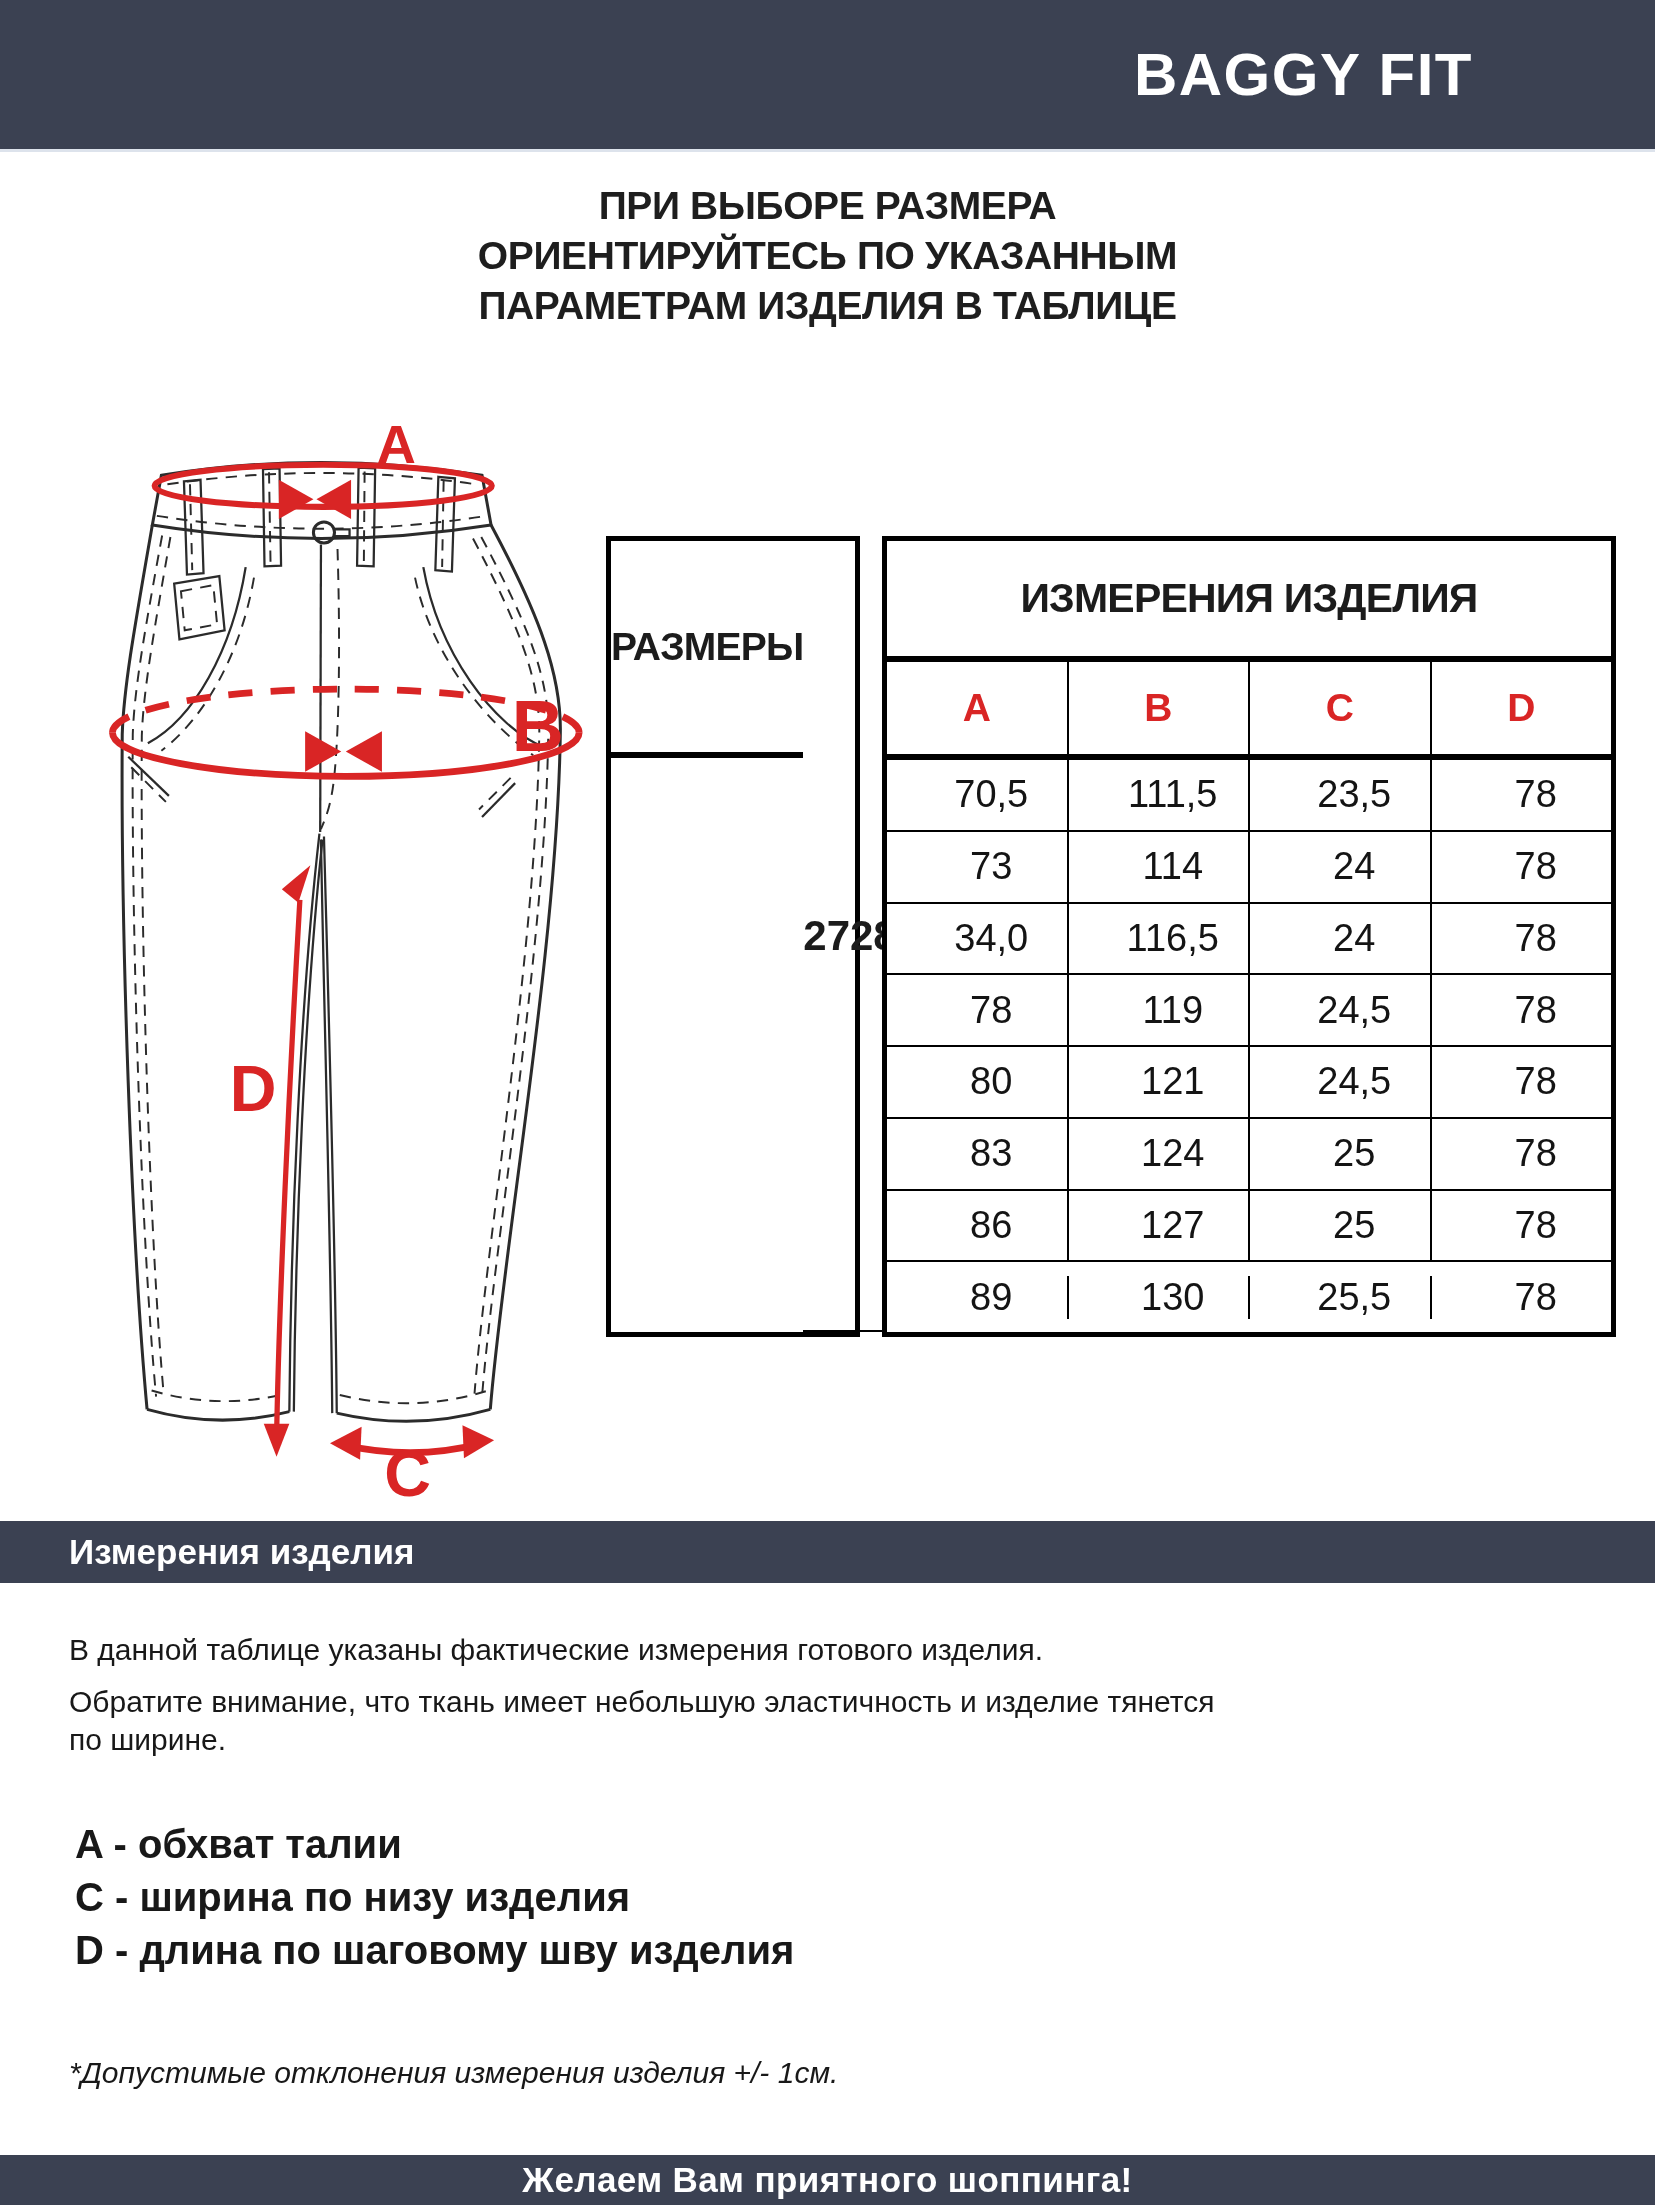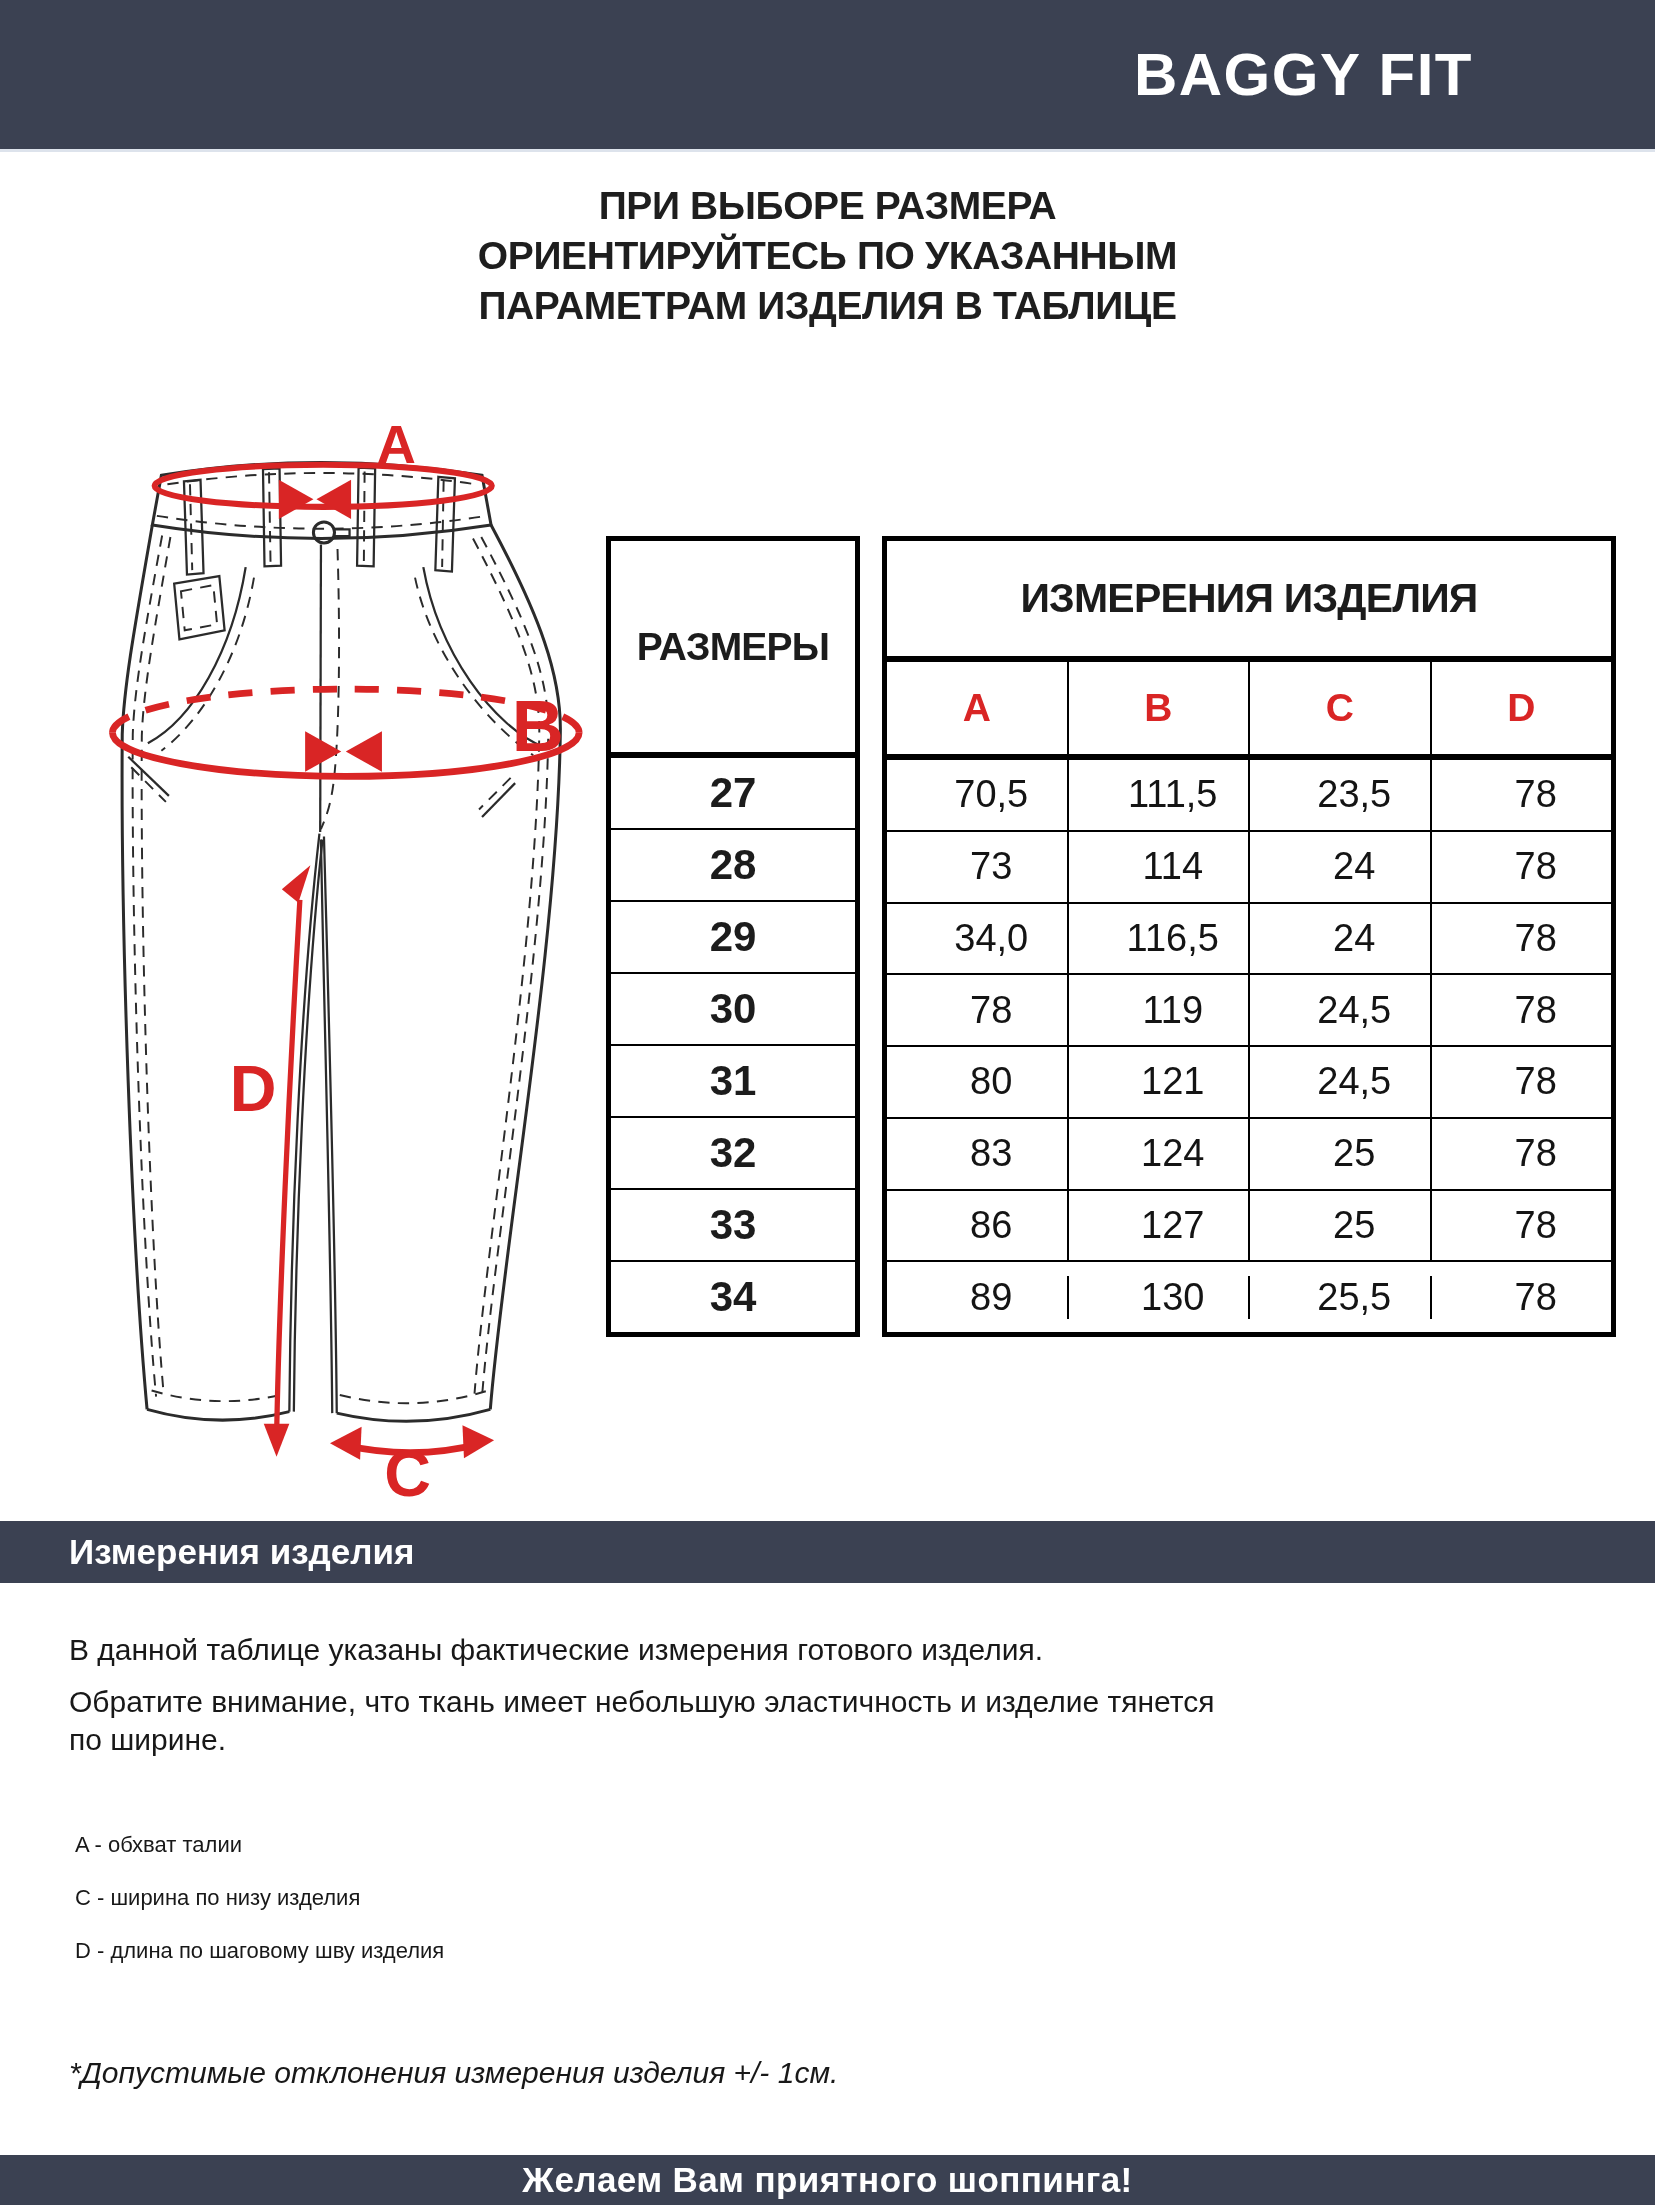--- a/index.html
+++ b/index.html
@@ -43,21 +43,21 @@
   .red-fill { fill: #d92525; stroke: none; }
   .red-letter {
     fill: #d92525; font-family: "Liberation Sans", sans-serif;
     font-weight: bold;
   }
 
   
   .sizes-table {
     position: absolute; left: 606px; top: 536px; width: 254px; height: 801px;
     border: 5.3px solid #000; box-sizing: border-box;
-    display: flex; flex-direction: column; background: #fff;
+    display: flex; background: #fff;
   }
   .sizes-header {
     height: 217px; flex: none; border-bottom: 6.8px solid #000;
     display: flex; align-items: center; justify-content: center;
     font-weight: bold; font-size: 39px; letter-spacing: -0.8px;
     box-sizing: border-box;
   }
   .sizes-row {
     flex: 1; border-bottom: 2.3px solid #000;
     display: flex; align-items: center; justify-content: center;
@@ -104,21 +104,21 @@
   
   .desc {
     position: absolute; top: 1631px; left: 69px; width: 1151px;
     font-size: 30px; line-height: 38px; color: #181818;
   }
   .desc p { margin: 0 0 13.5px 0; }
 
   
   .legend { position: absolute; top: 1818px; left: 75px; }
   .legend-item {
-    font-size: 22px; font-weight: normal; color: #181818;
+    font-size: 40px; font-weight: bold; color: #181818;
     height: 53px; display: flex; align-items: center;
   }
 
   
   .note {
     position: absolute; top: 2056px; left: 69px;
     font-size: 30px; font-style: italic; color: #181818;
   }
 
   

